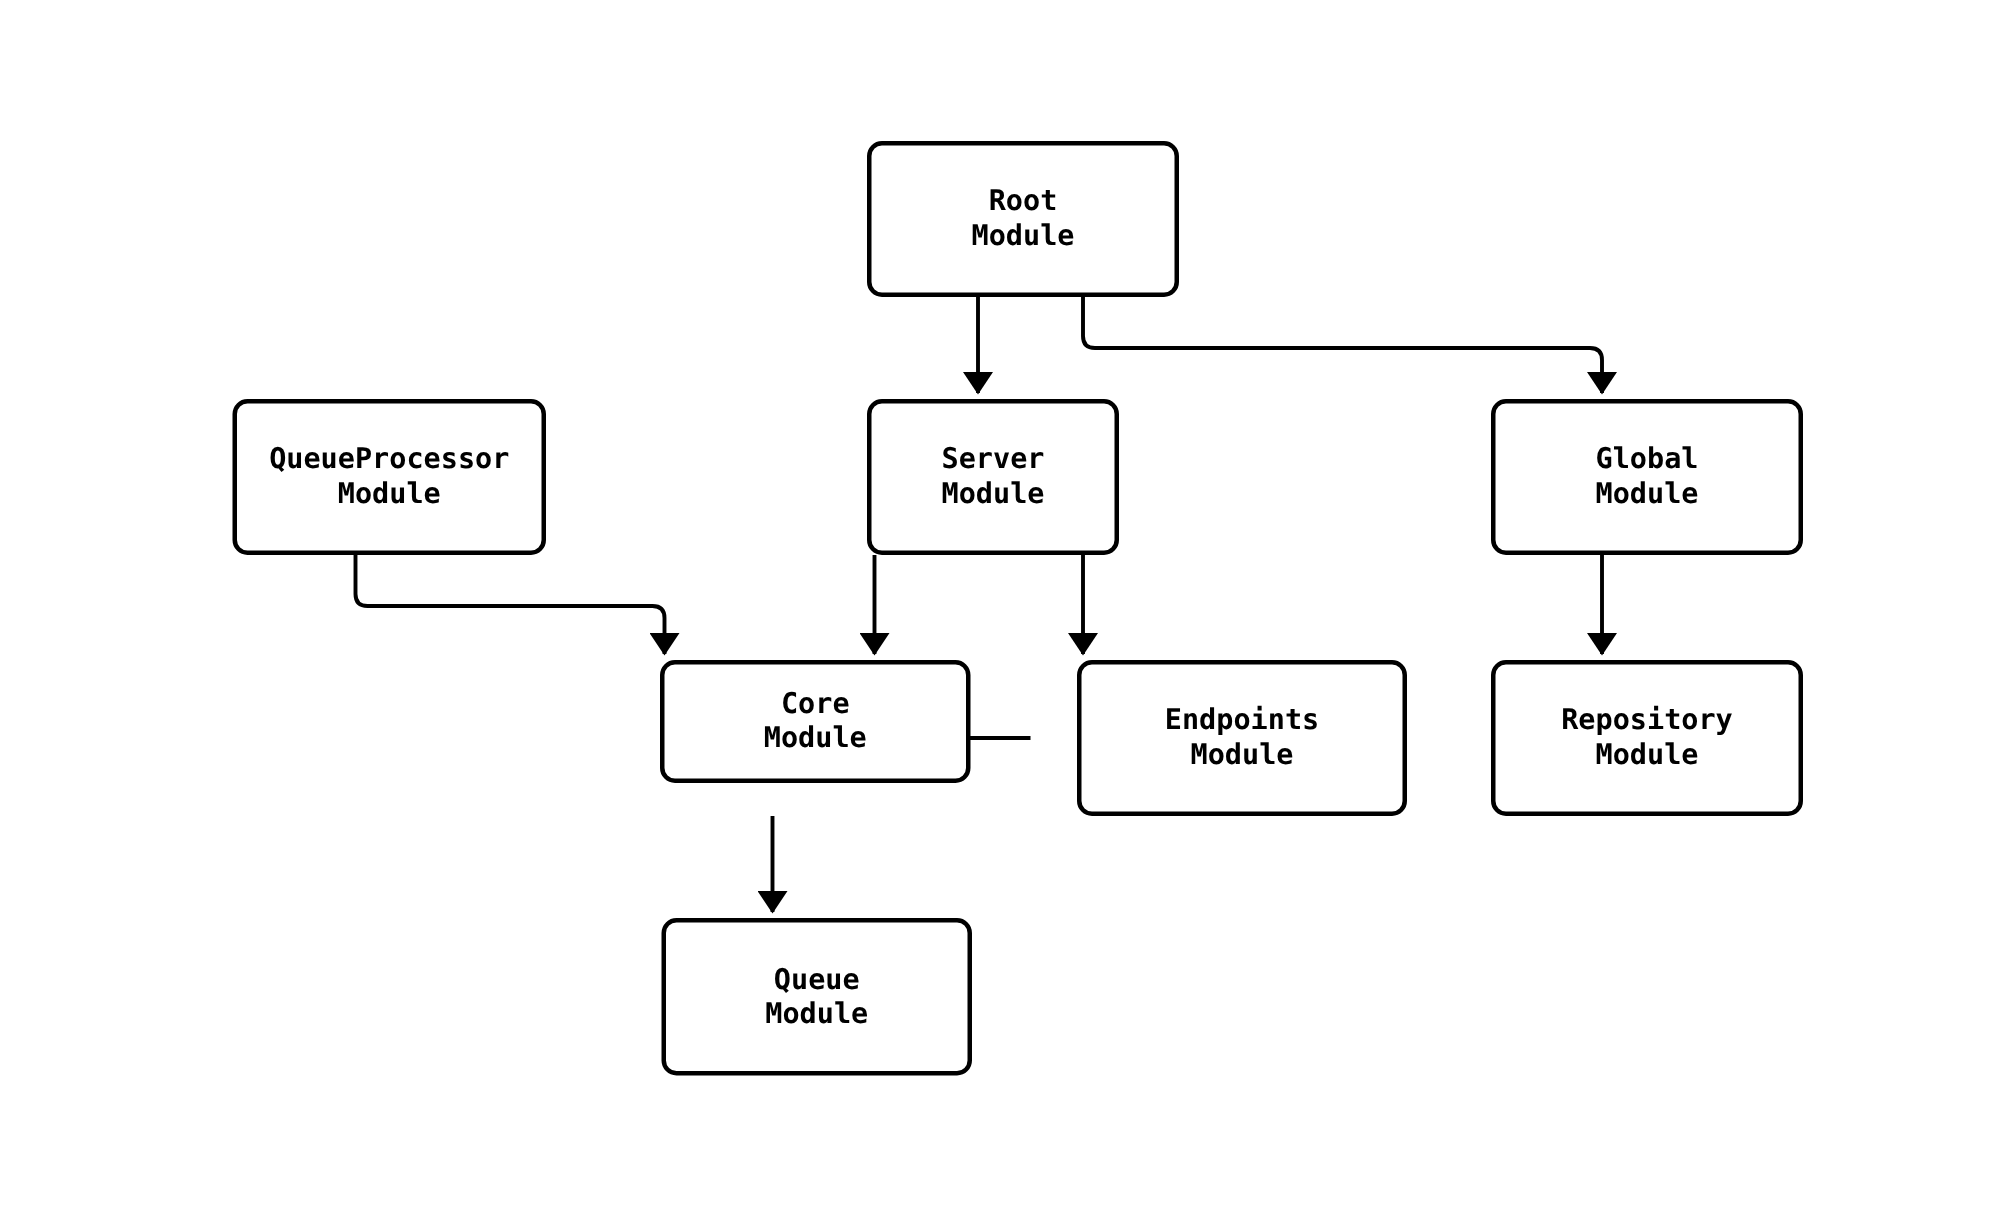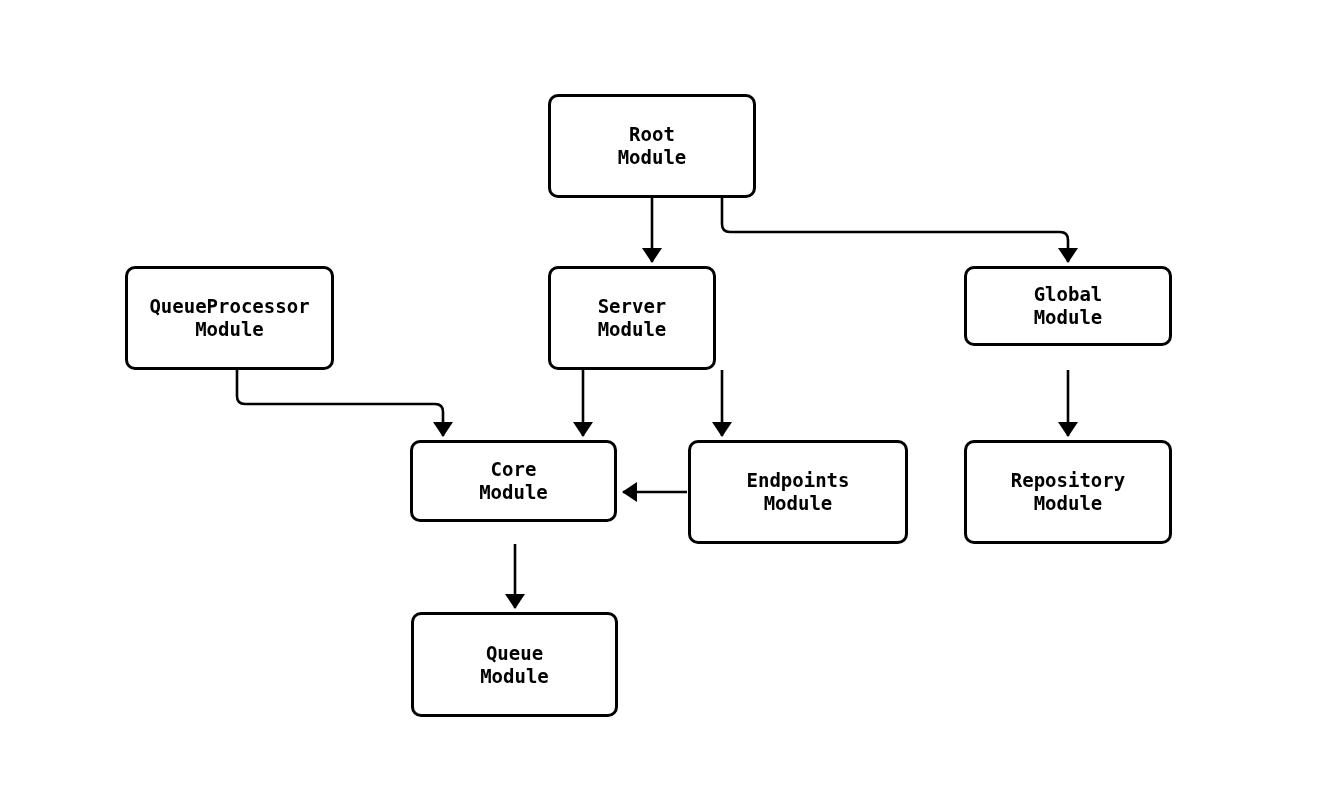--- a/index.html
+++ b/index.html
@@ -36,20 +36,21 @@
     display: flex;
     flex-direction: column;
     align-items: center;
     justify-content: center;
     text-align: center;
     font-family: "DejaVu Sans Mono", "Liberation Mono", monospace;
     font-weight: 700;
     font-size: 19px;
     line-height: 23px;
     color: var(--text, #000000);
+    margin-left: 30px;
   }
   .node-label-line {
     display: block;
     white-space: nowrap;
   }
 </style>
 </head>
 <body>
 
 <div class="canvas">
@@ -79,21 +80,21 @@
   <div class="node" style="left: 125px; top: 266px; width: 209px; height: 104px;">
     <span class="node-label-line">QueueProcessor</span>
     <span class="node-label-line">Module</span>
   </div>
 
   <div class="node" style="left: 548px; top: 266px; width: 168px; height: 104px;">
     <span class="node-label-line">Server</span>
     <span class="node-label-line">Module</span>
   </div>
 
-  <div class="node" style="left: 964px; top: 266px; width: 208px; height: 80px;">
+  <div class="node" style="left: 964px; top: 266px; width: 208px; height: 104px;">
     <span class="node-label-line">Global</span>
     <span class="node-label-line">Module</span>
   </div>
 
   <div class="node" style="left: 410px; top: 440px; width: 207px; height: 82px;">
     <span class="node-label-line">Core</span>
     <span class="node-label-line">Module</span>
   </div>
 
   <div class="node" style="left: 688px; top: 440px; width: 220px; height: 104px;">

